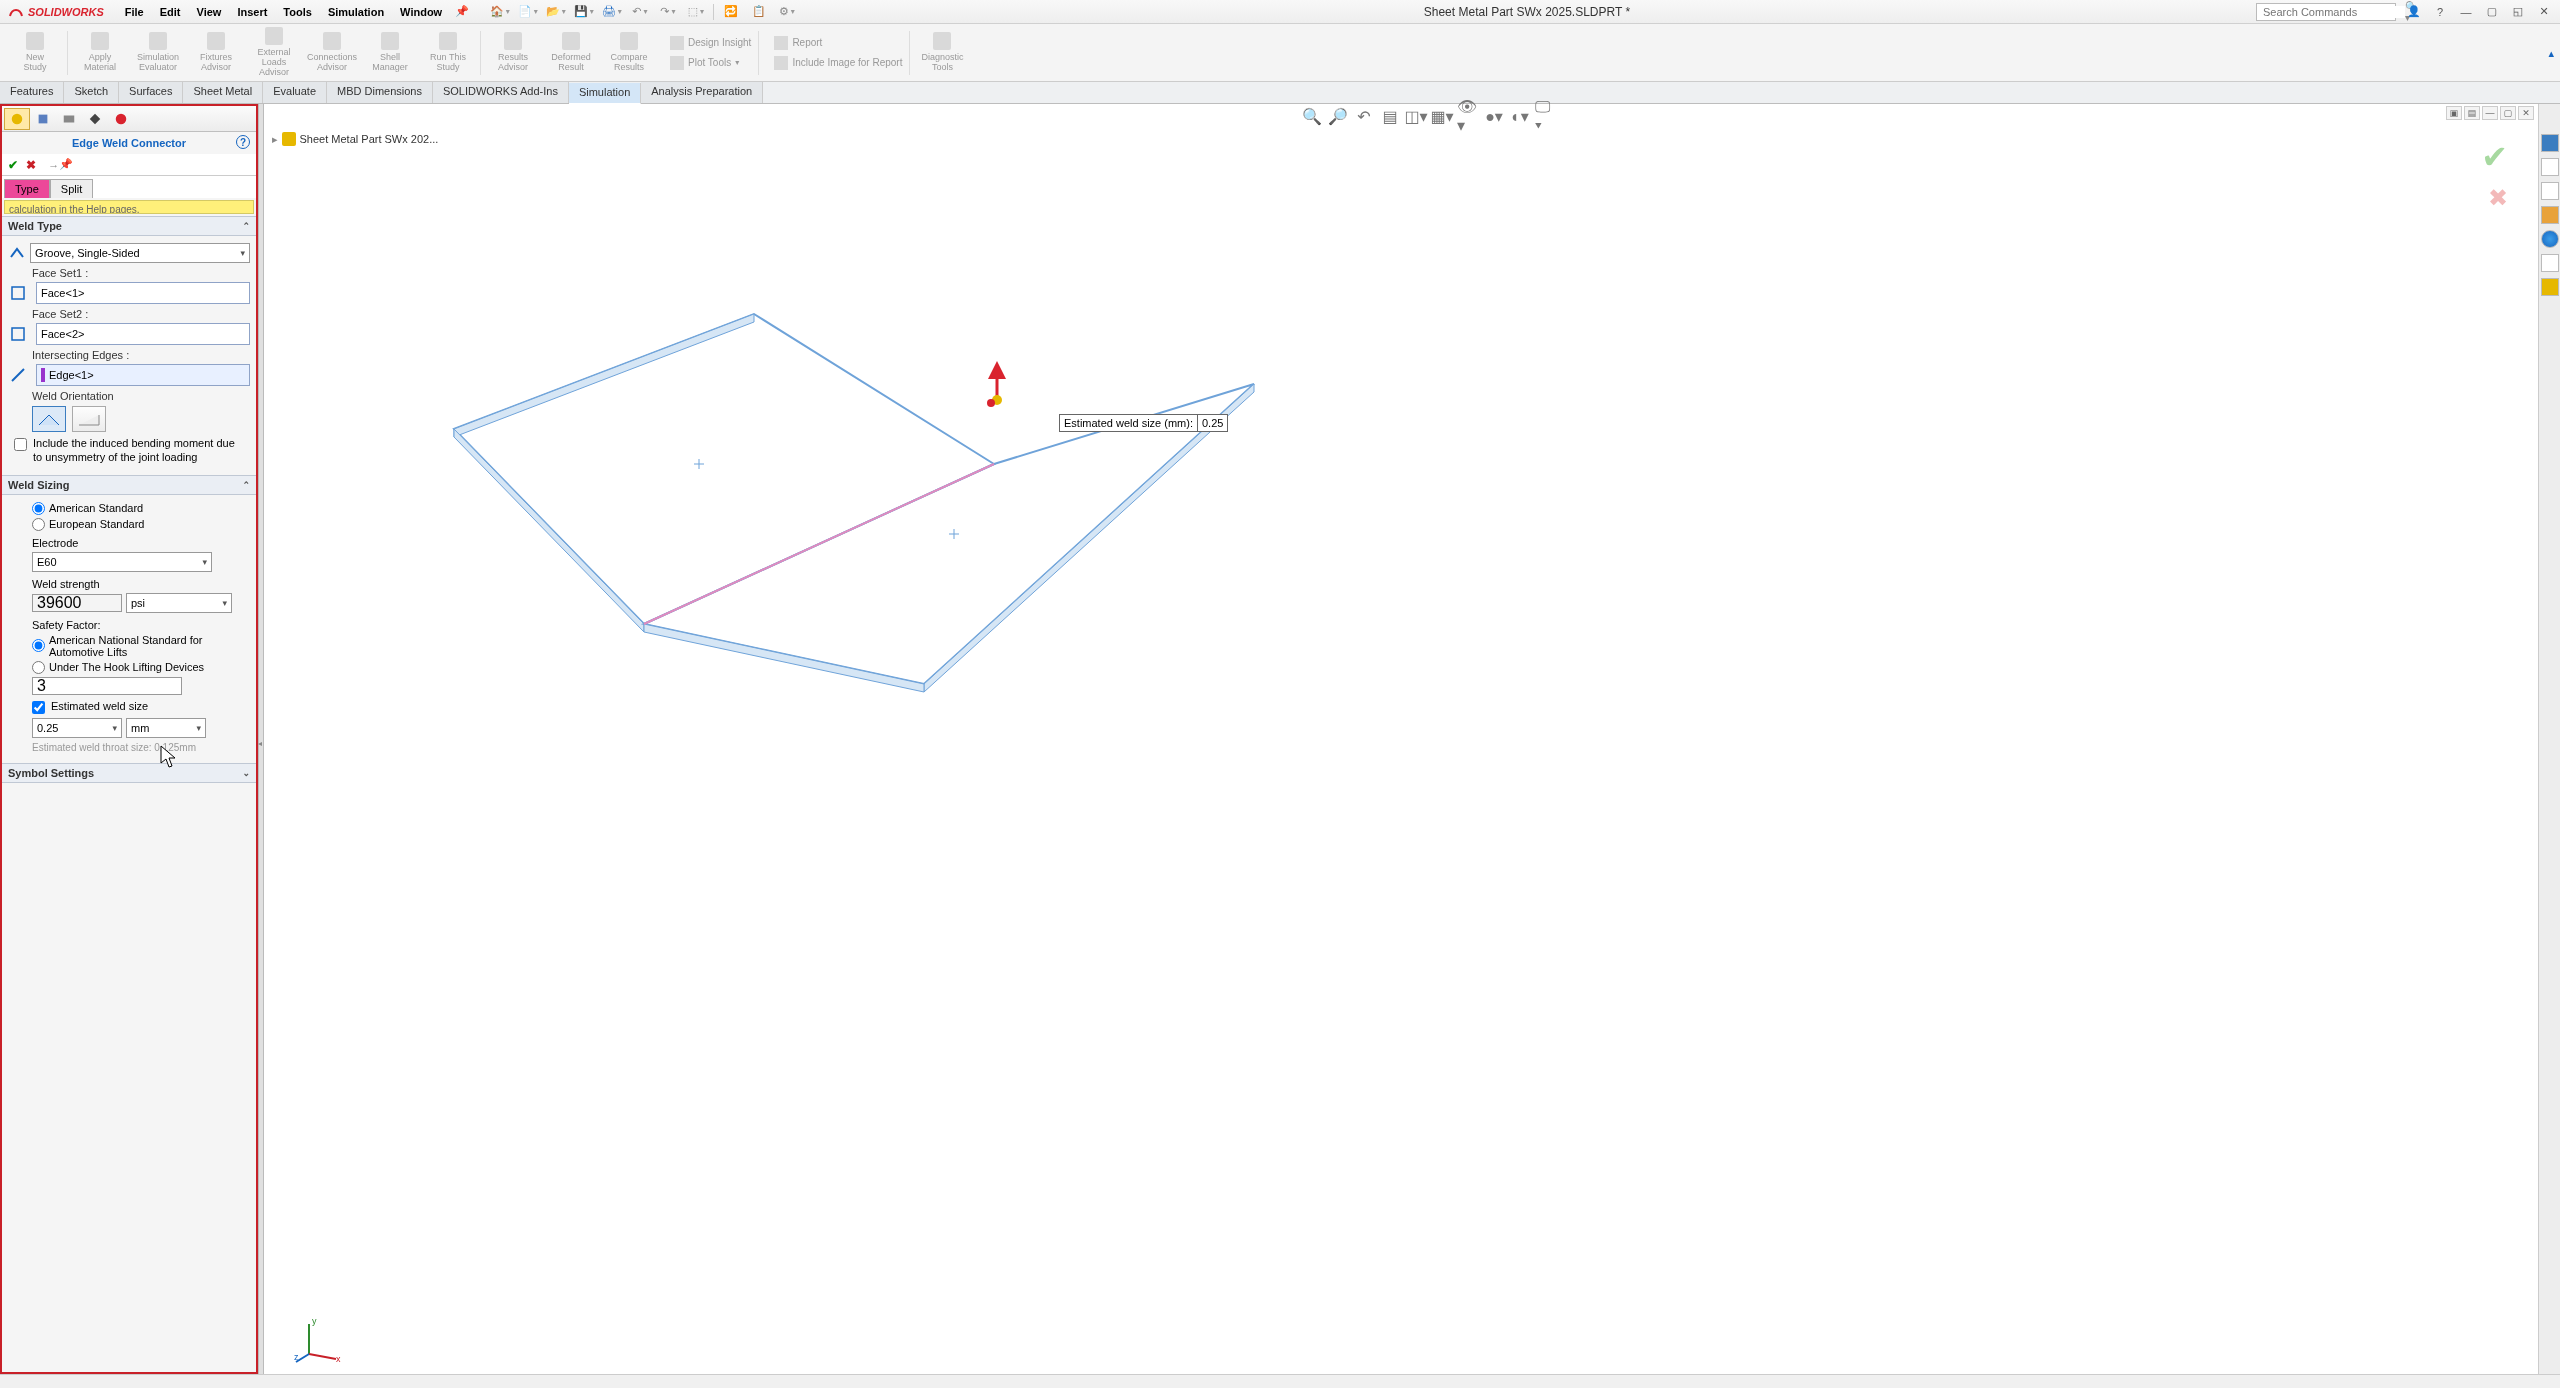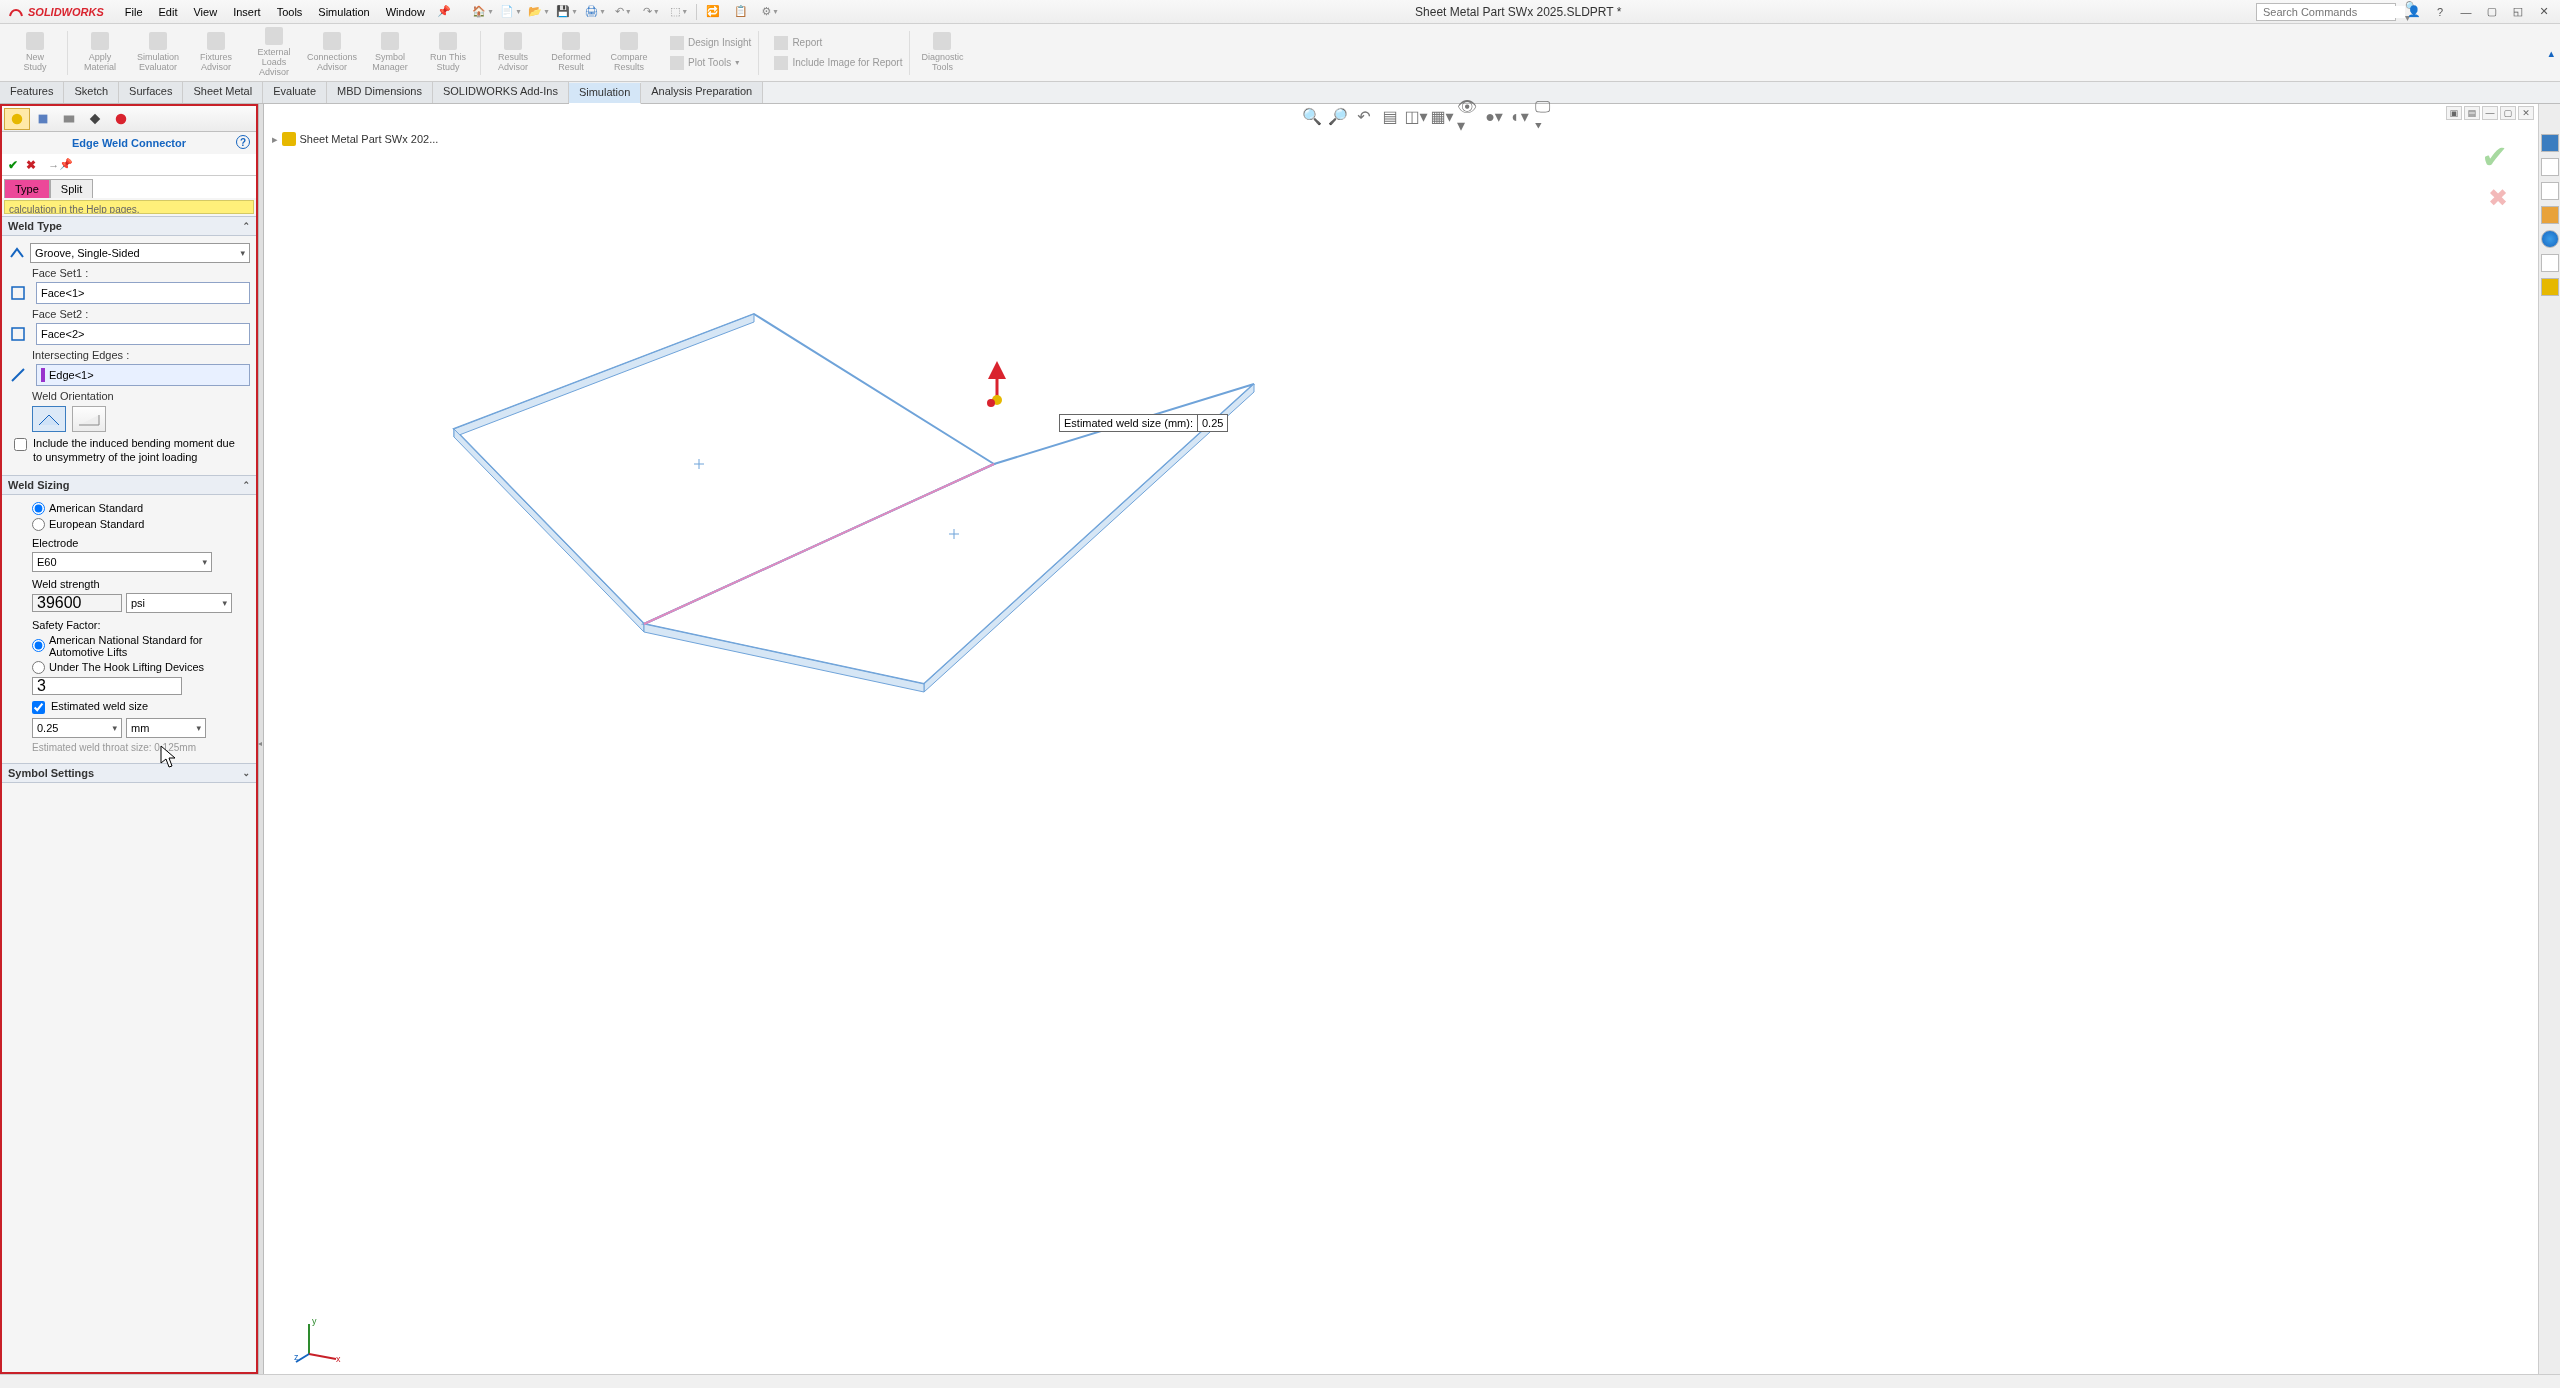--- a/index.html
+++ b/index.html
@@ -3,21 +3,21 @@
 <meta charset="utf-8">
 <style>
 * { margin: 0; padding: 0; box-sizing: border-box; font-family: "Segoe UI", Tahoma, sans-serif; }
 body { background: #fff; overflow: hidden; width: 2560px; height: 1388px; transform-origin: top left; }
 
 
 .titlebar { height: 24px; background: linear-gradient(#f8f8f8,#eeeeee); display: flex; align-items: center; font-size: 11px; border-bottom: 1px solid #d0d0d0; }
 .titlebar .logo { display:flex; align-items:center; padding:0 8px; font-weight:bold; color:#d9232e; font-style:italic; }
 .titlebar .logo svg { margin-right:4px; }
 .menus { display:flex; gap:2px; margin-left:6px; }
-.menus span { padding:2px 7px; cursor:default; }
+.menus span { padding:2px 7px; cursor:default;font-weight:bold; }
 .pin-icon { margin-left:6px; color:#666; }
 .quick-toolbar { display:flex; gap:6px; margin-left:20px; align-items:center; }
 .quick-toolbar .qbtn { width:22px; height:20px; display:flex; align-items:center; justify-content:center; color:#888; }
 .quick-toolbar .sep { width:1px; height:16px; background:#ccc; }
 .qbtn.dd::after { content:"▾"; font-size:8px; margin-left:2px; color:#999; }
 .doc-title { flex:1; text-align:center; font-size:12px; color:#333; }
 .search-commands { display:flex; align-items:center; border:1px solid #bbb; background:#fff; height:18px; width:140px; margin-right:10px; padding:0 3px; }
 .search-commands .sicon { width:14px; height:14px; background:#1976d2; margin-right:3px; }
 .search-commands input { border:none; outline:none; font-size:11px; flex:1; }
 .title-right { display:flex; align-items:center; gap:10px; padding-right:8px; }
@@ -189,21 +189,21 @@
       <span>External Loads</span>
       <span>Advisor</span>
     </div>
   <div class="rbtn">
       <div class="ricon"></div>
       <span>Connections</span>
       <span>Advisor</span>
     </div>
   <div class="rbtn">
       <div class="ricon"></div>
-      <span>Symbol</span>
+      <span>Shell</span>
       <span>Manager</span>
     </div>
   <div class="rbtn">
       <div class="ricon"></div>
       <span>Run This</span>
       <span>Study</span>
     </div>
   <div class="vdiv"></div>
   <div class="rbtn">
       <div class="ricon"></div>

